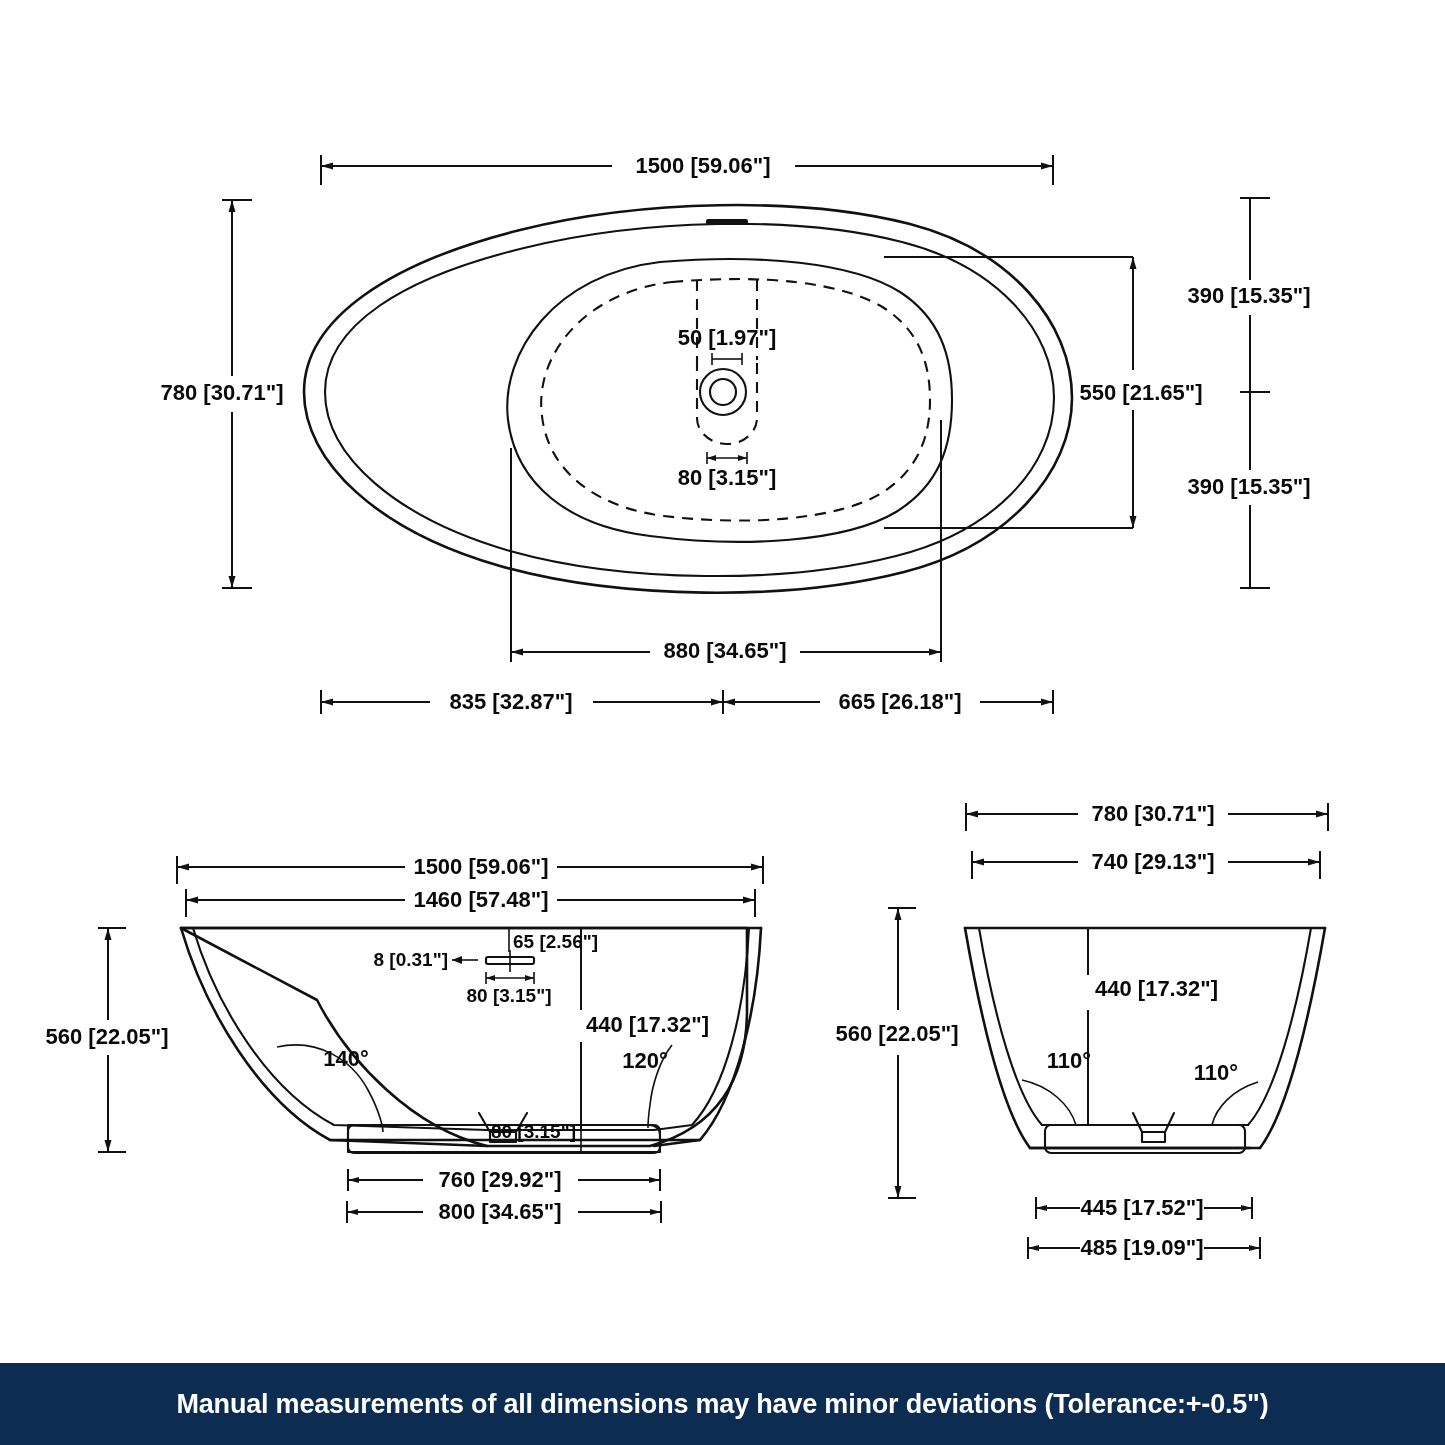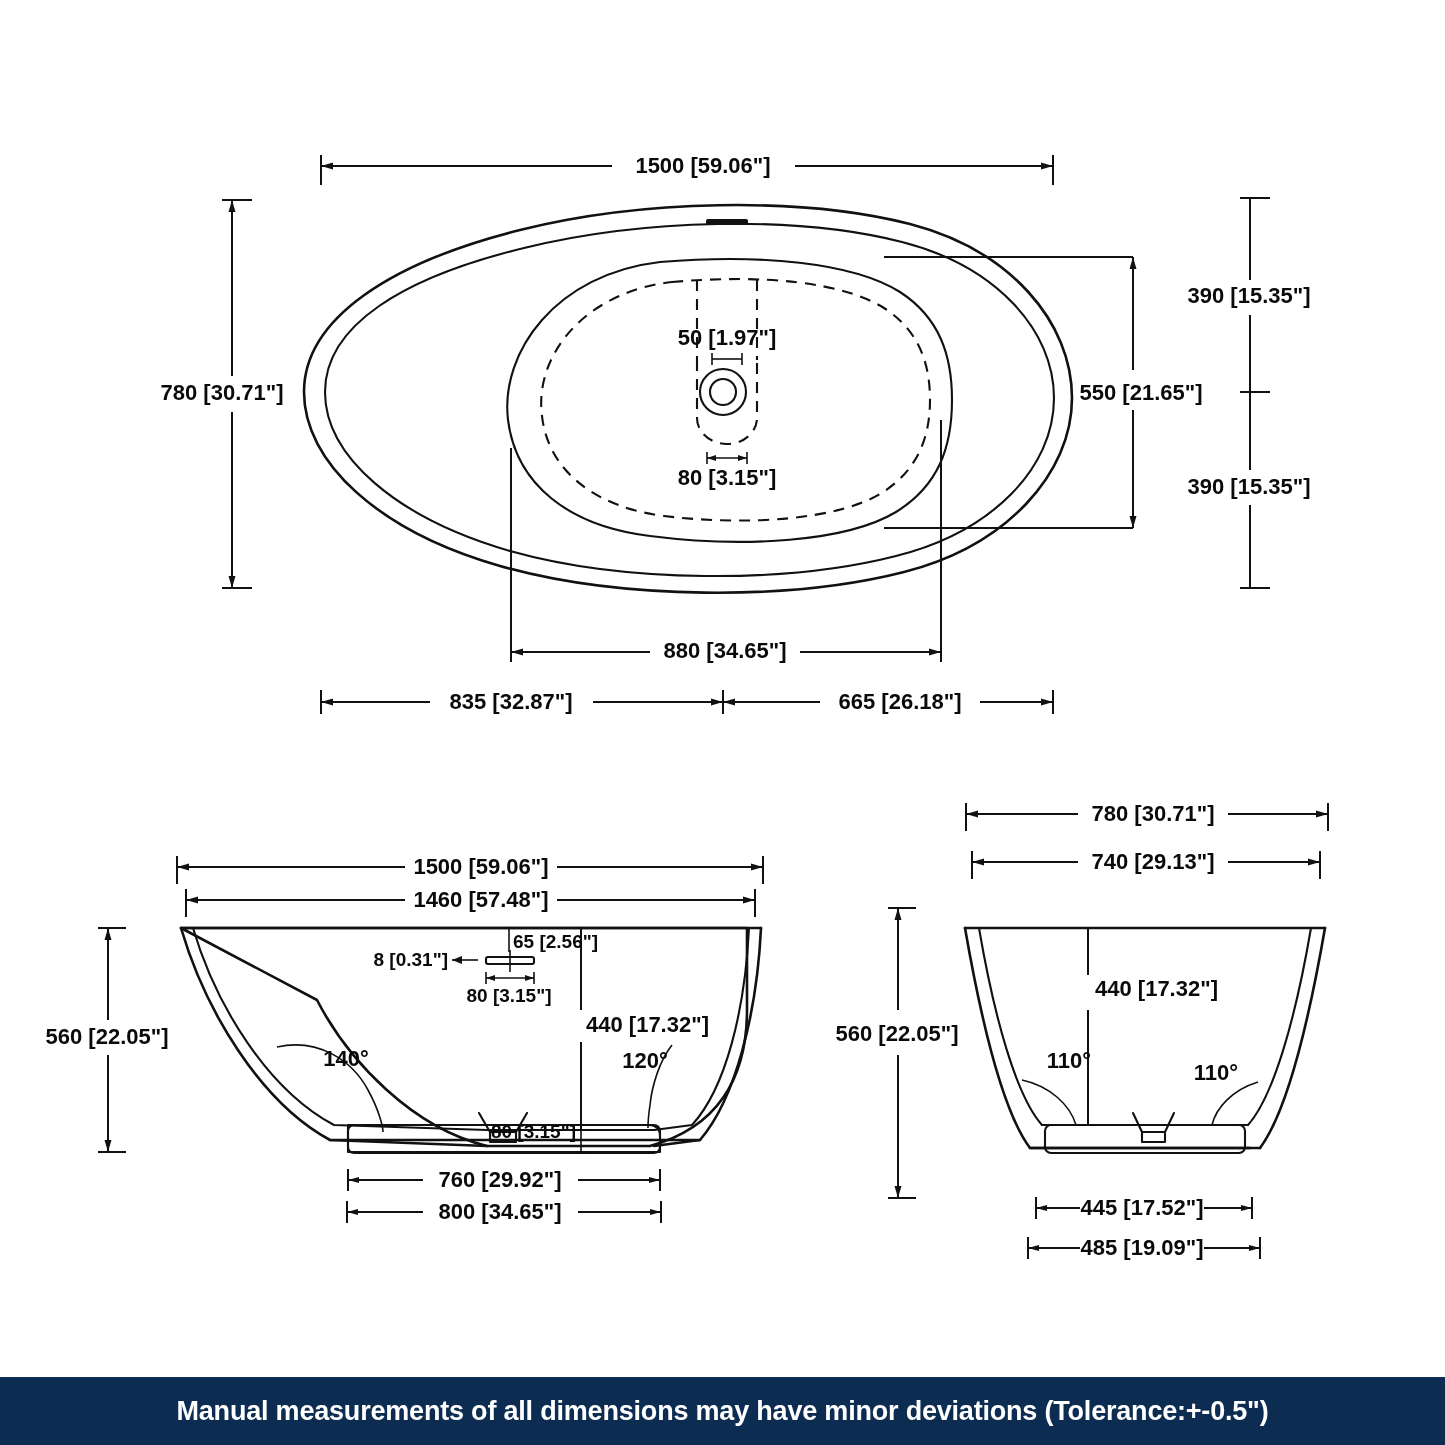--- a/index.html
+++ b/index.html
@@ -56,21 +56,21 @@
     fill: none;
     stroke-dasharray: 11 8;
     stroke-linecap: butt;
   }
   .fillblk { fill: #111111; stroke: none; }
   #banner {
     position: absolute;
     left: 0;
     bottom: 0;
     width: 1445px;
-    height: 68px;
+    height: 82px;
     display: flex;
     align-items: center;
     justify-content: center;
     box-sizing: border-box;
   }
   #banner-text {
     color: #ffffff;
     font-family: "Liberation Sans", sans-serif;
     font-weight: bold;
     font-size: 27px;

